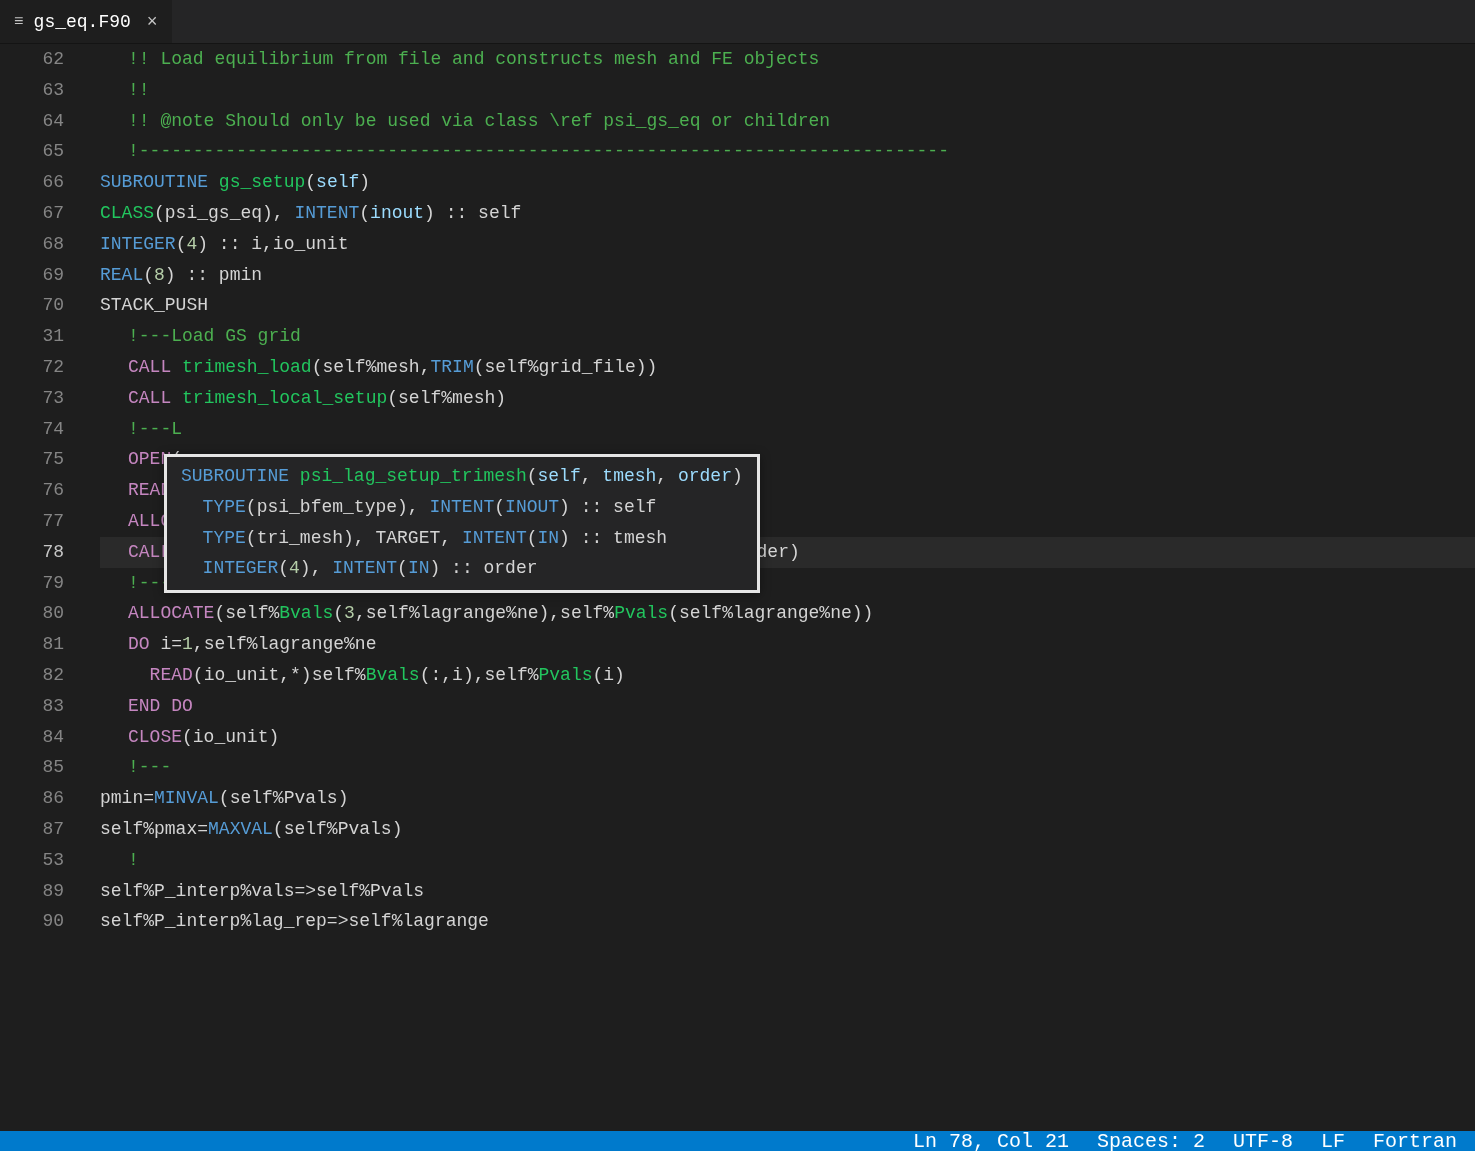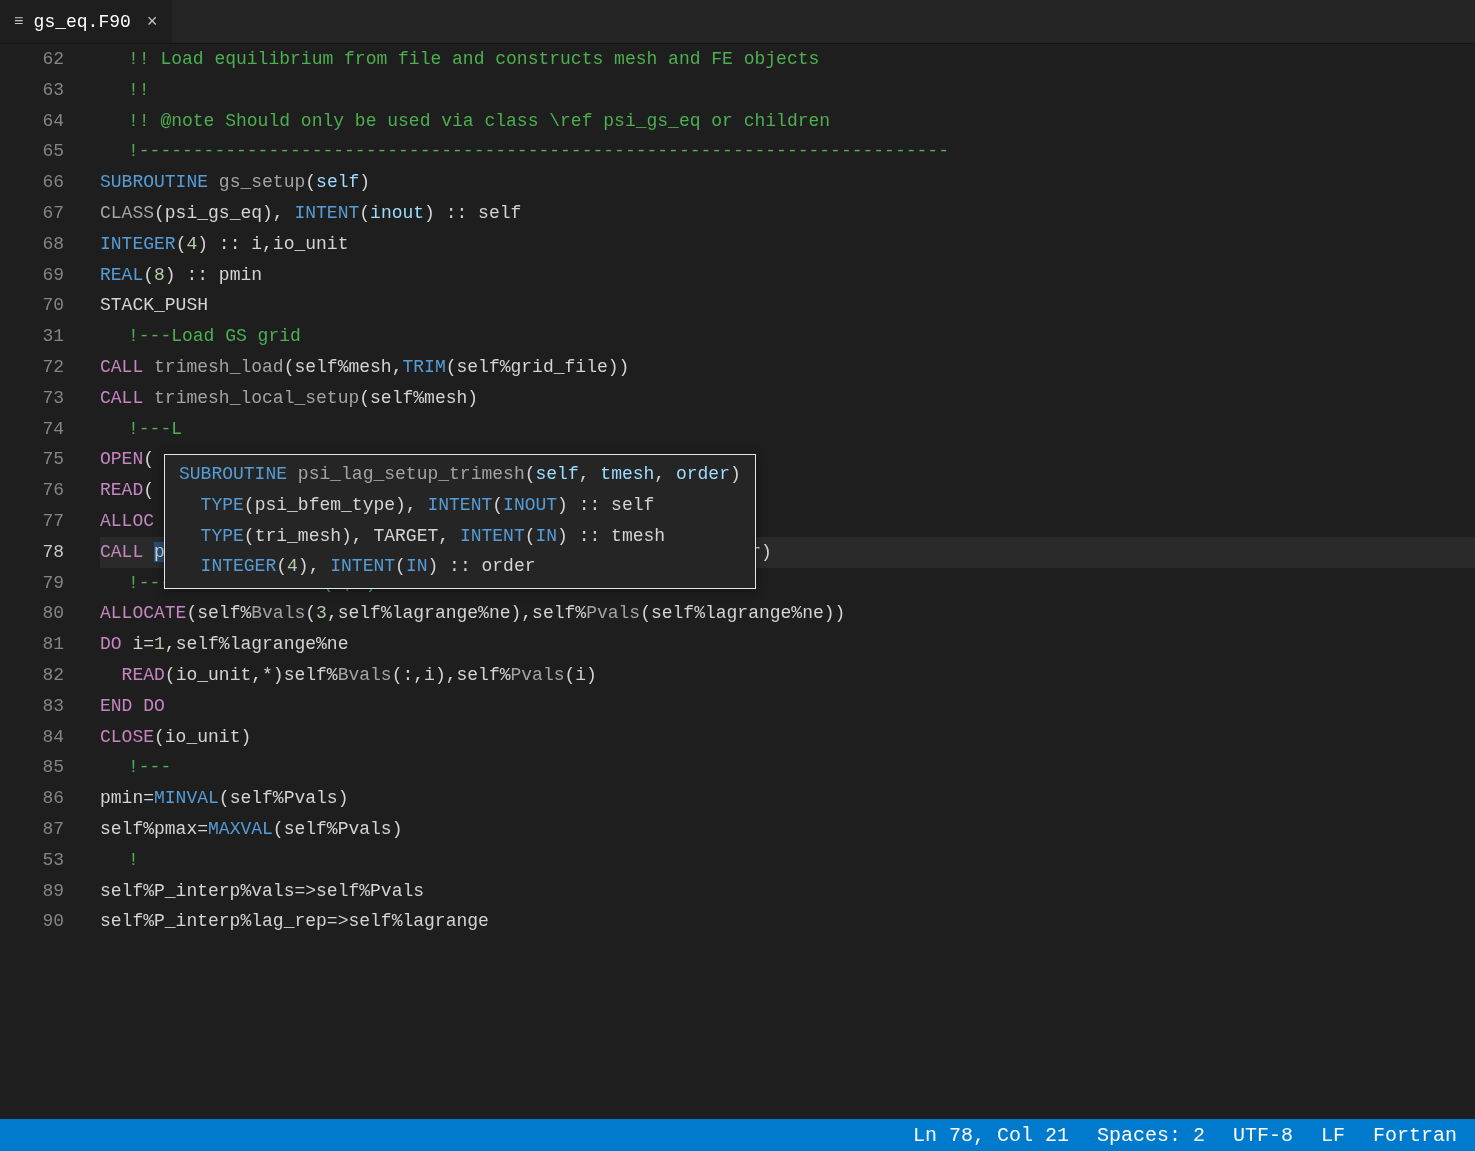--- a/index.html
+++ b/index.html
@@ -55,39 +55,39 @@
     left: 100px; right: 0; top: 0; bottom: 0;
     line-height: 30.8px;
     font-size: 18px;
     white-space: pre;
   }
   .code .row { height: 30.8px; }
   .code .row.active { background: #2a2a2a; }
   .sel { background: #264f78; }
   .tok-com { color: #4caf50; margin-left: 28px; }
   .tok-kw  { color: #569cd6; }
-  .tok-fn  { color: #a3a3a3; }
+  .tok-fn  { color: #22c55e; }
   .tok-var { color: #9cdcfe; }
-  .tok-call{ color: #c586c0; }
+  .tok-call{ color: #c586c0; margin-left: 28px; }
   .tok-num { color: #b5cea8; }
   .tok-txt { color: #d4d4d4; }
   .hover-box {
     position: absolute;
     left: 164px;
     top: 410px;
     background: #252526;
-    border: 1px solid #e5e5e5;
+    border: 3px solid #e5e5e5;
     padding: 4px 14px 6px 14px;
     line-height: 30.8px;
     box-shadow: 0 2px 10px rgba(0,0,0,0.4);
     z-index: 10;
     white-space: pre;
   }
   .statusbar {
-    height: 32px;
+    height: 20px;
     background: #007acc;
     color: #ffffff;
     display: flex;
     justify-content: flex-end;
     align-items: center;
     padding: 0 18px;
     gap: 28px;
     font-size: 20px;
   }
   .statusbar .item { cursor: pointer; }

